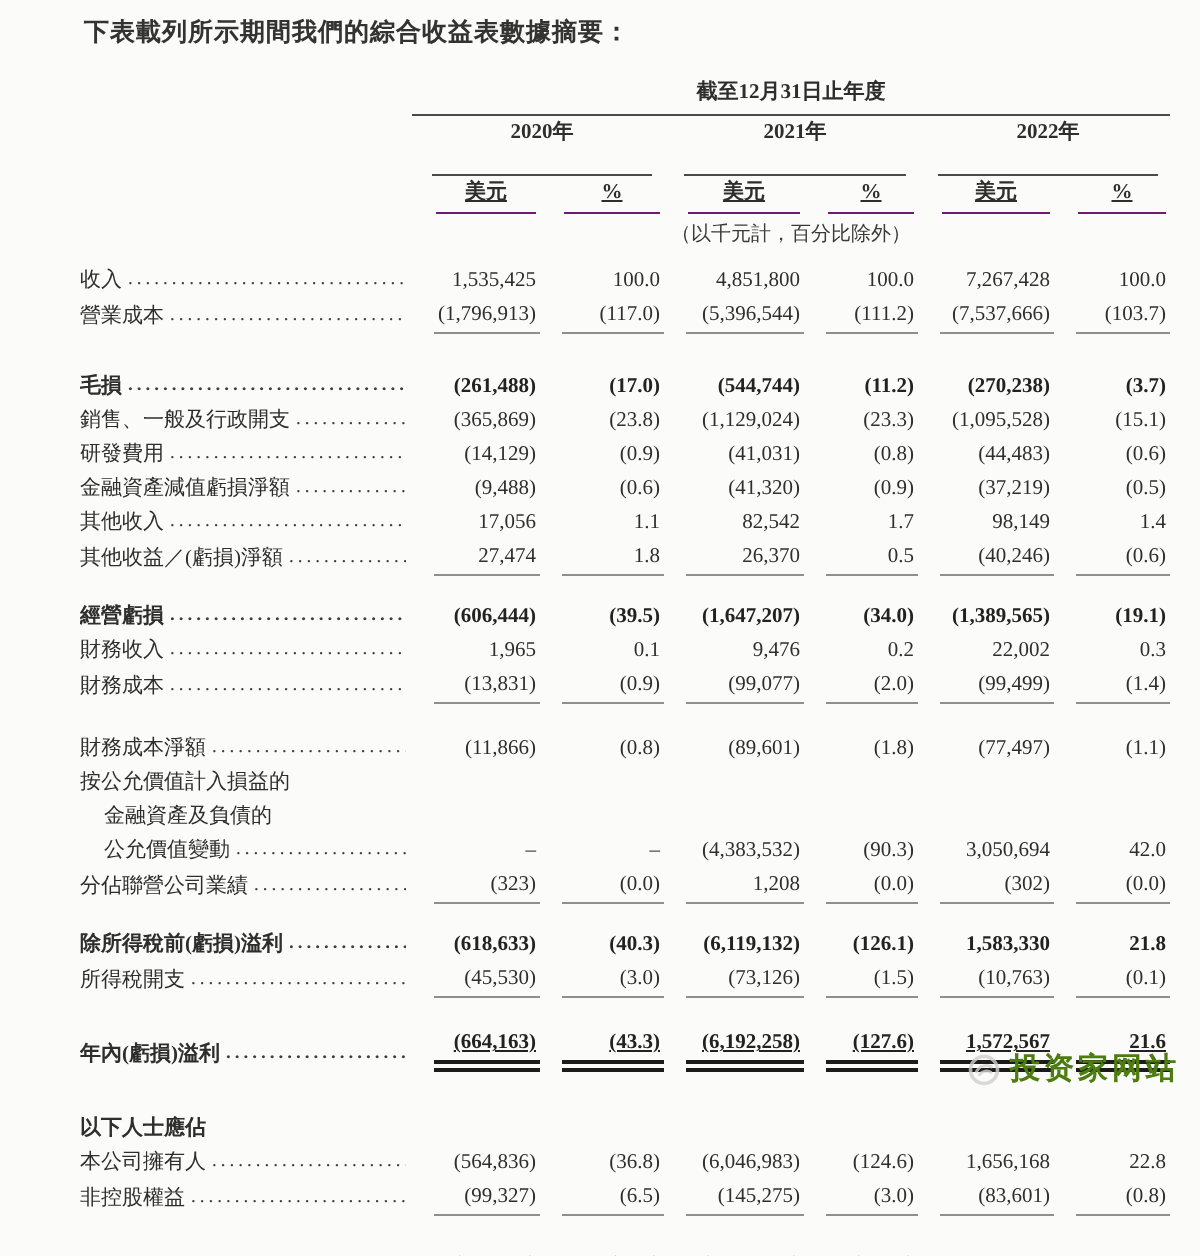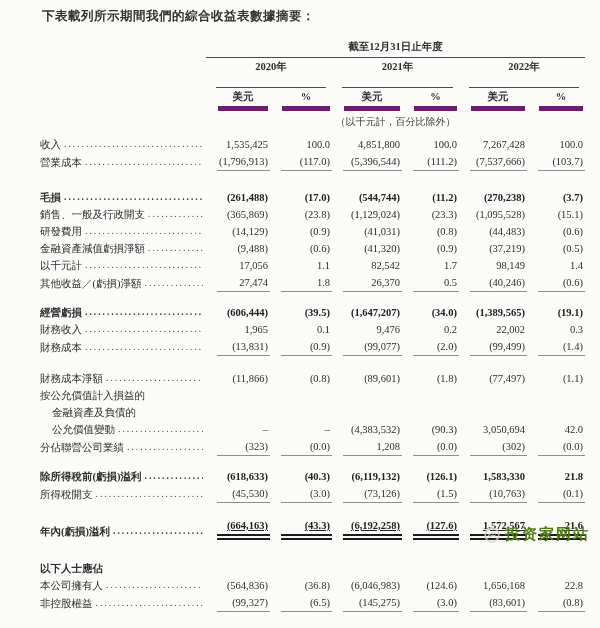--- a/index.html
+++ b/index.html
@@ -52,23 +52,24 @@
   .groupline {
     text-align: center;
     font-weight: 700;
     border-bottom: 1px solid #4a4a4a;
     padding-bottom: 12px;
     margin: 0 6px 0 10px;
   }
   .subline {
     text-align: center;
     font-weight: 700;
-    border-bottom: 5px solid #701a75;
+    border-bottom: 1px solid #701a75;
     padding-bottom: 1px;
     margin: 0 2px 0 12px;
+    text-decoration: underline;
   }
   .unitsnote {
     text-align: center;
     font-size: 10px;
     padding-top: 2px !important;
     color: #3a3a3a;
   }
   tr.hgap td { height: 6px; line-height: 6px; }
   
   .lblcell {
@@ -336,21 +337,21 @@
           <td class="valcell">
             <div class="cl">(37,219)</div>
           </td>
           <td class="valcell">
             <div class="cl">(0.5)</div>
           </td>
         </tr>
         <tr class="row">
           <td>
             <div class="lblcell">
-              <span class="lbl">以千元計</span>
+              <span class="lbl">其他收入</span>
               <span class="dots">......................................................................</span>
             </div>
           </td>
           <td class="valcell">
             <div class="cl">17,056</div>
           </td>
           <td class="valcell">
             <div class="cl">1.1</div>
           </td>
           <td class="valcell">

